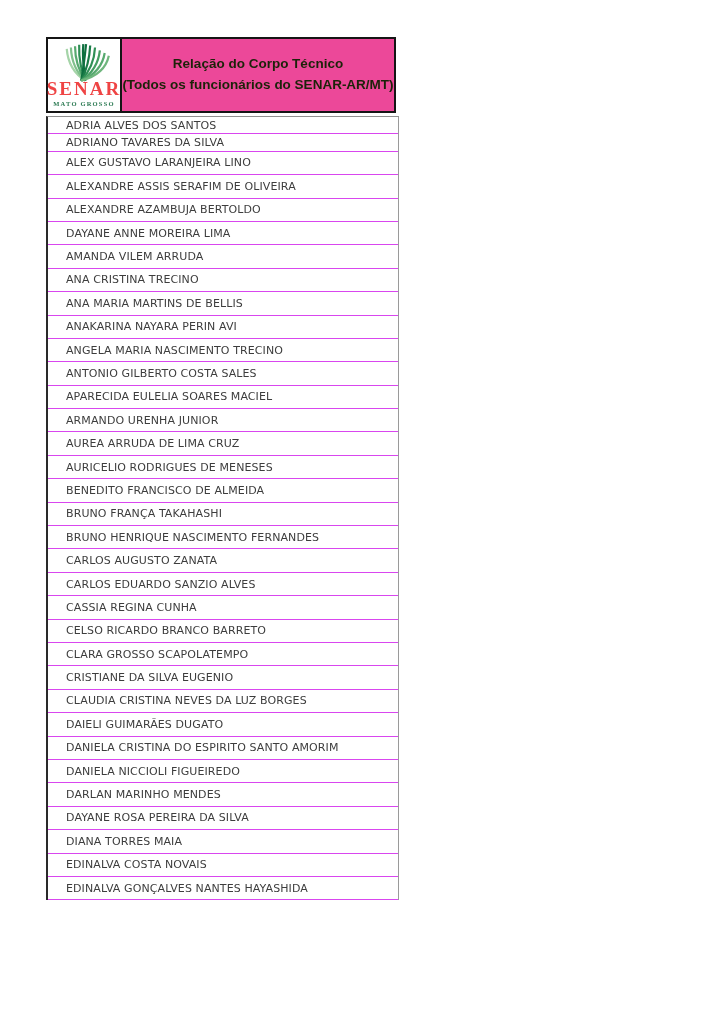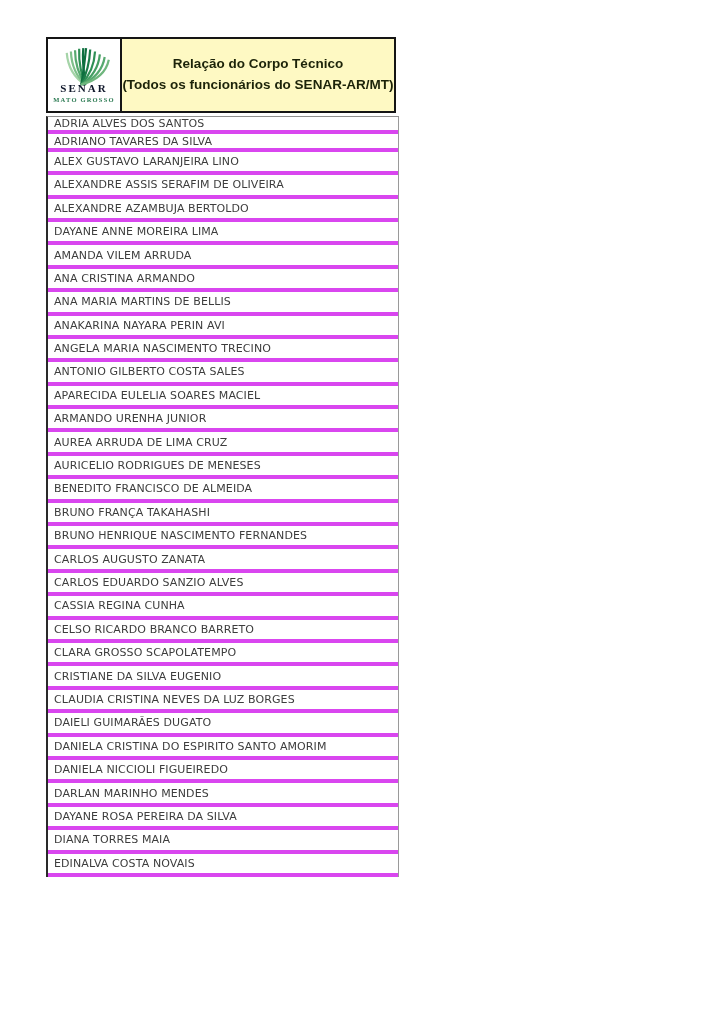--- a/index.html
+++ b/index.html
@@ -27,23 +27,23 @@
     background:#ffffff;
     border-right:2px solid #151515;
     display:flex; flex-direction:column;
     align-items:center; justify-content:center;
     padding:2px 1px 3px 1px;
   }
   .logo-fan { display:block; margin-bottom:-2px; }
   .logo-brand {
     font-family:"Liberation Serif", serif;
     font-weight:bold;
-    font-size:11px;
+    font-size:19px;
     letter-spacing:2px;
-    color:#0f172a;
+    color:#ef4444;
     line-height:1;
     margin-top:-1px;
   }
   .logo-region {
     font-family:"Liberation Serif", serif;
     font-weight:bold;
     font-size:6.5px;
     letter-spacing:1.2px;
     color:#2b7a52;
     line-height:1;
@@ -64,24 +64,24 @@
     position:absolute;
     left:46px; top:116px;
     width:353px;
     border-left:2px solid #2a2a2a;
     border-top:1px solid #8f8f8f;
     border-right:1px solid #9a9a9a;
     background:#ffffff;
   }
   .roster .row {
     height:23.4px;
-    border-bottom:4px solid #d946ef;
+    border-bottom:1px solid #d946ef;
     display:flex;
     align-items:center;
-    padding-left:6px;
+    padding-left:18px;
     overflow:hidden;
   }
   .roster div.row:nth-of-type(1),
   .roster div.row:nth-of-type(2) {
     height:17.4px;
   }
   .roster .name {
     font-family:"DejaVu Sans", sans-serif;
     font-size:11px;
     color:#3d3d3d;
@@ -109,21 +109,21 @@
         <path d="M41,56 C48,42 53,25 54,5" stroke="#1b7c48" stroke-width="3.2"></path>
         <path d="M41,56 C52,44 60,28 61,8" stroke="#2f8f55" stroke-width="3.2"></path>
         <path d="M41,56 C56,46 66,31 68,12" stroke="#459e62" stroke-width="3.2"></path>
         <path d="M41,56 C60,48 72,35 75,16" stroke="#57a96f" stroke-width="3.2"></path>
         <path d="M41,56 C64,50 77,39 81,20" stroke="#6fb67d" stroke-width="3.2"></path>
       </svg>
       <div class="logo-brand">SENAR</div>
       <div class="logo-region">MATO GROSSO</div>
     </div>
 
-    <div class="title-cell" style="background: #fef9c3; color: rgb(28, 35, 9); justify-content: center;">
+    <div class="title-cell" style="background: #ec4899; color: rgb(28, 35, 9); justify-content: center;">
       <div>Relação do Corpo Técnico</div>
       <div>(Todos os funcionários do SENAR-AR/MT)</div>
     </div>
 
   </div>
 
   <div class="roster">
 
       <div class="row">
         <span class="name">ADRIA ALVES DOS SANTOS</span>
@@ -149,21 +149,21 @@
 
       <div class="row">
         <span class="name">DAYANE ANNE MOREIRA LIMA</span>
       </div>
 
       <div class="row">
         <span class="name">AMANDA VILEM ARRUDA</span>
       </div>
 
       <div class="row">
-        <span class="name">ANA CRISTINA ARMANDO</span>
+        <span class="name">ANA CRISTINA TRECINO</span>
       </div>
 
       <div class="row">
         <span class="name">ANA MARIA MARTINS DE BELLIS</span>
       </div>
 
       <div class="row">
         <span class="name">ANAKARINA NAYARA PERIN AVI</span>
       </div>
 
@@ -253,15 +253,18 @@
 
       <div class="row">
         <span class="name">DIANA TORRES MAIA</span>
       </div>
 
 
       <div class="row">
         <span class="name">EDINALVA COSTA NOVAIS</span>
       </div>
 
+      <div class="row">
+        <span class="name">EDINALVA GONÇALVES NANTES HAYASHIDA</span>
+      </div>
     </div>
 
 </div>
 
 </body></html>

